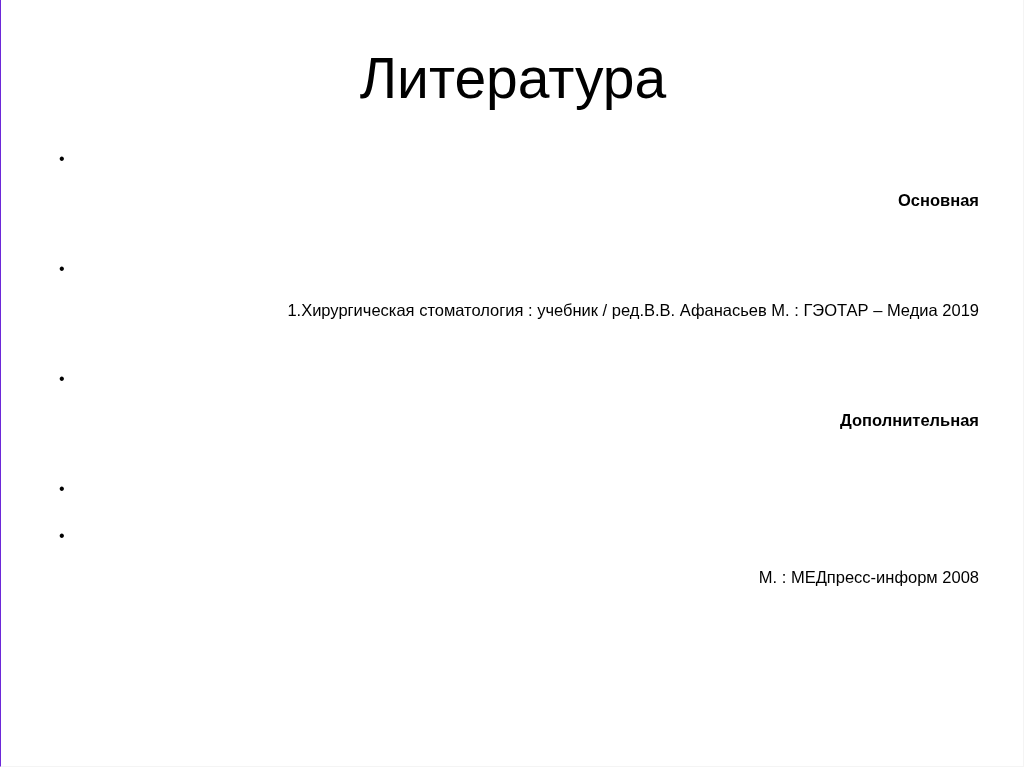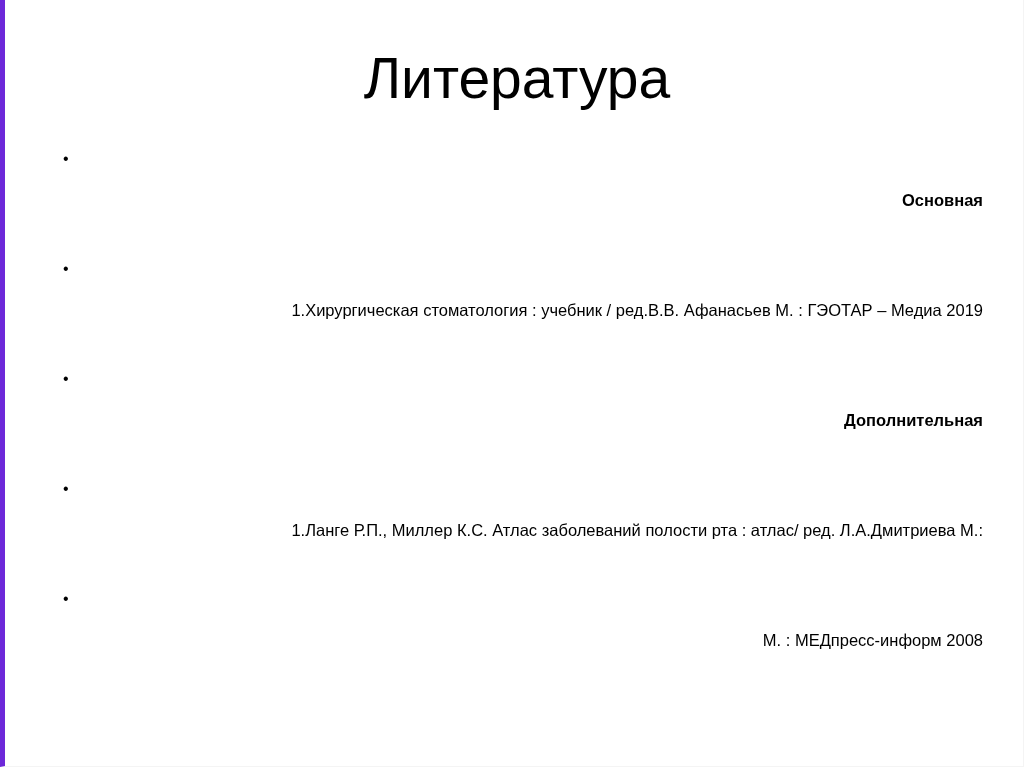--- a/index.html
+++ b/index.html
@@ -14,21 +14,21 @@
       overflow: hidden;
       font-family: "Liberation Sans", sans-serif;
       color: #000000;
     }
     .slide {
       position: absolute;
       left: 0; top: 0;
       width: 1024px;
       height: 767px;
       background: #ffffff;
-      border-left: 5px solid #6d28d9;
+      border-left: 1px solid #6d28d9;
       border-right: 1px solid #f4f4f4;
       border-bottom: 1px solid #f4f4f4;
       box-sizing: border-box;
     }
     .title {
       position: absolute;
       left: 0;
       top: 38px;
       width: 1024px;
       text-align: center;
@@ -86,21 +86,20 @@
     </li>
     <li class="item bold">
       <span class="bullet">•</span>
       <span class="text">
         <span class="line"> Дополнительная</span>
       </span>
     </li>
     <li class="item">
       <span class="bullet">•</span>
       <span class="text">
-        <span class="line">1.Ланге Р.П., Миллер К.С. Атлас заболеваний полости рта : атлас/ ред. Л.А.Дмитриева М.:</span>
       </span>
     </li>
     <li class="item">
       <span class="bullet">•</span>
       <span class="text">
         <span class="line">М. : МЕДпресс-информ 2008</span>
       </span>
     </li>
 
   </ul>

